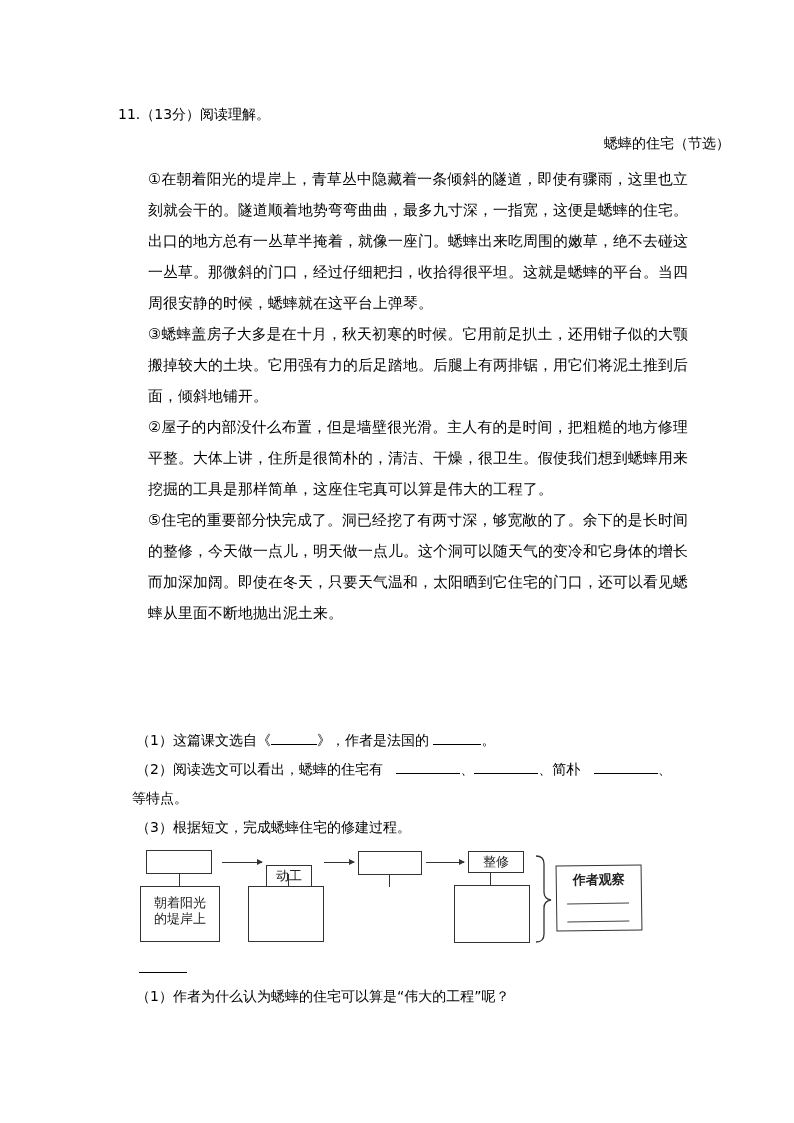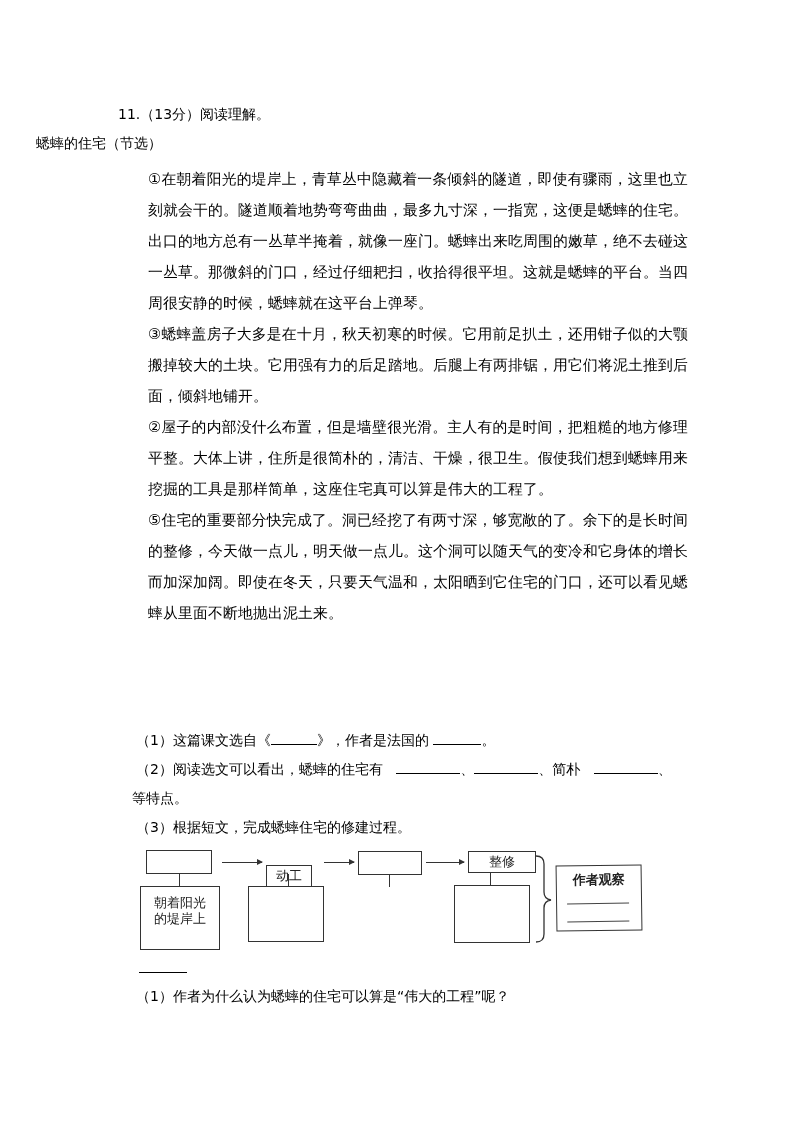--- a/index.html
+++ b/index.html
@@ -27,24 +27,23 @@
       top: 104px;
       font-size: 14px;
       line-height: 20px;
       white-space: nowrap;
     }
     .title {
       position: absolute;
       left: 0;
       width: 730px;
       top: 133px;
-      text-align: left;
+      text-align: right;
       font-size: 14px;
       line-height: 20px;
-      margin-left: 36px;
     }
     .passage {
       position: absolute;
       left: 148px;
       top: 163px;
       width: 540px;
     }
     .para {
       font-size: 14.8px;
       line-height: 31px;
@@ -165,41 +164,41 @@
       <span>（2）阅读选文可以看出，蟋蟀的住宅有 </span>&nbsp;&nbsp;<span class="blank b3"></span><span>、</span><span class="blank b3"></span><span>、简朴 </span>&nbsp;&nbsp;<span class="blank b3"></span><span>、</span>
     </p>
     <p class="qline" style="margin-left:-4px">等特点。</p>
     <p class="qline">（3）根据短文，完成蟋蟀住宅的修建过程。</p>
   </div>
 
   <div class="diagram">
 
     <div class="box" style="left:8px; top:2px; width:66px; height:24px;"></div>
     <div class="vline" style="left:41px; top:26px; height:12px;"></div>
-    <div class="box" style="left:2px; top:38px; width:80px; height:64px;">
+    <div class="box" style="left:2px; top:38px; width:80px; height:56px;">
       <div class="box-label" style="top:8px;">朝着阳光</div>
       <div class="box-label" style="top:24px;">的堤岸上</div>
     </div>
 
     <div class="arrow" style="left:84px; top:14px; width:40px;"></div>
 
     <div class="box" style="left:128px; top:17px; width:46px; height:32px;">
       <div class="box-label" style="top:2px;">动工</div>
     </div>
     <div class="vline" style="left:150px; top:26px; height:12px;"></div>
     <div class="box" style="left:110px; top:38px; width:76px; height:56px;"></div>
 
     <div class="arrow" style="left:186px; top:14px; width:30px;"></div>
 
     <div class="box" style="left:220px; top:3px; width:64px; height:24px;"></div>
     <div class="vline" style="left:251px; top:27px; height:12px;"></div>
 
     <div class="arrow" style="left:288px; top:14px; width:38px;"></div>
 
-    <div class="box" style="left:330px; top:3px; width:68px; height:22px;">
+    <div class="box" style="left:330px; top:3px; width:56px; height:22px;">
       <div class="box-label" style="top:2px;">整修</div>
     </div>
     <div class="vline" style="left:352px; top:25px; height:12px;"></div>
     <div class="box" style="left:316px; top:37px; width:76px; height:58px;"></div>
 
     <svg style="position:absolute; left:396px; top:6px;" width="20" height="90" viewBox="0 0 20 90">
       <path d="M2 2 Q10 2 10 10 L10 38 Q10 45 17 46 Q10 47 10 54 L10 80 Q10 88 2 88" fill="none" stroke="#333" stroke-width="1.3"></path>
     </svg>
 
     <div class="box" style="left:418px; top:17px; width:86px; height:66px; transform:rotate(-0.8deg);">

